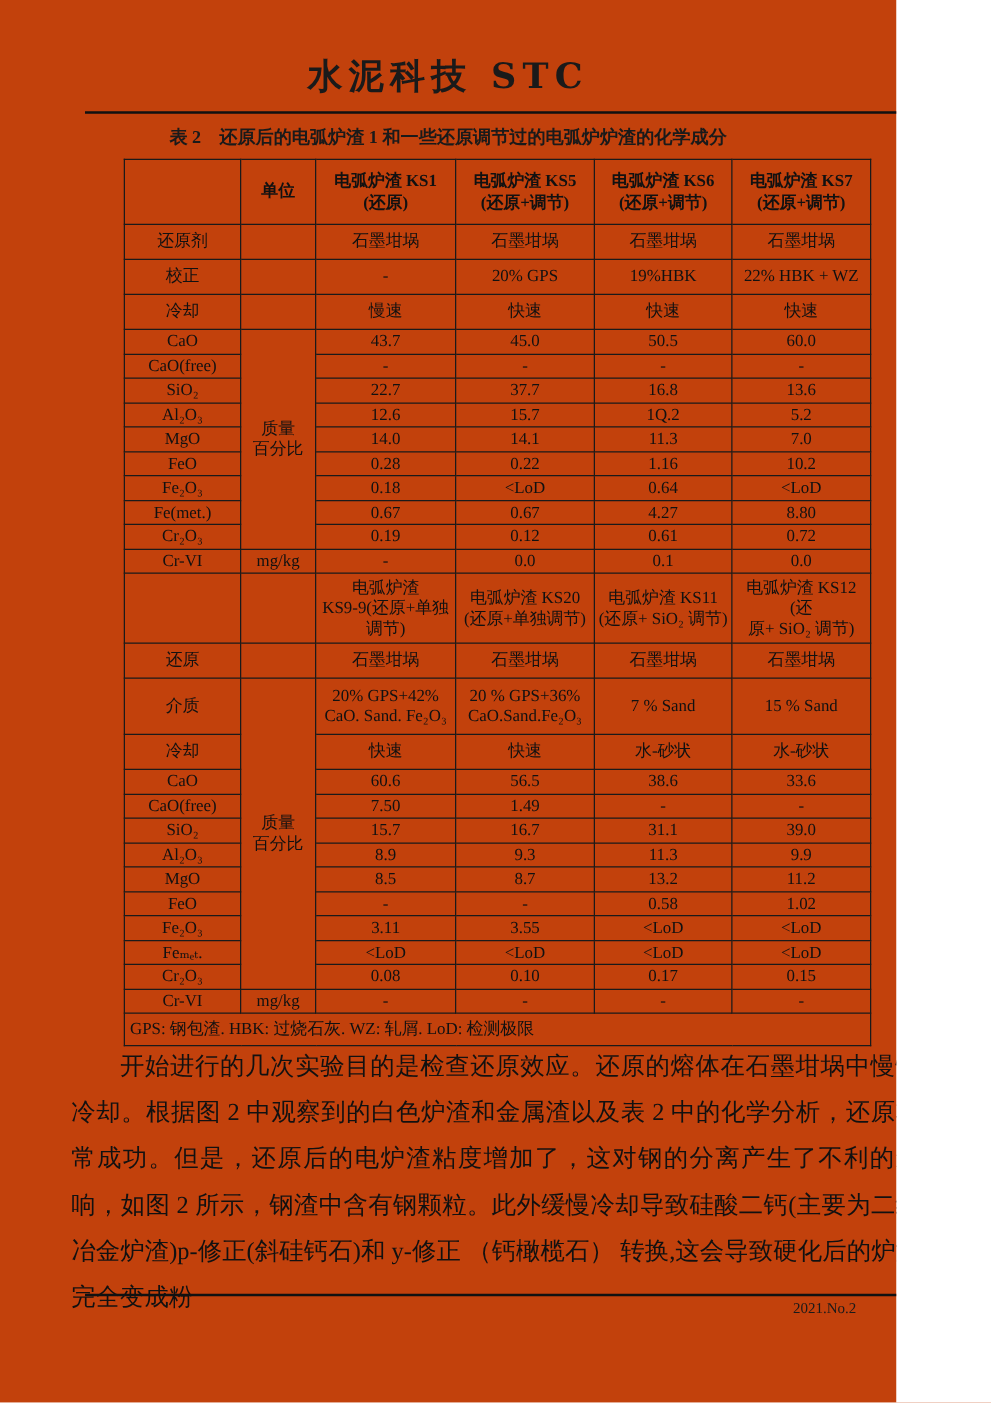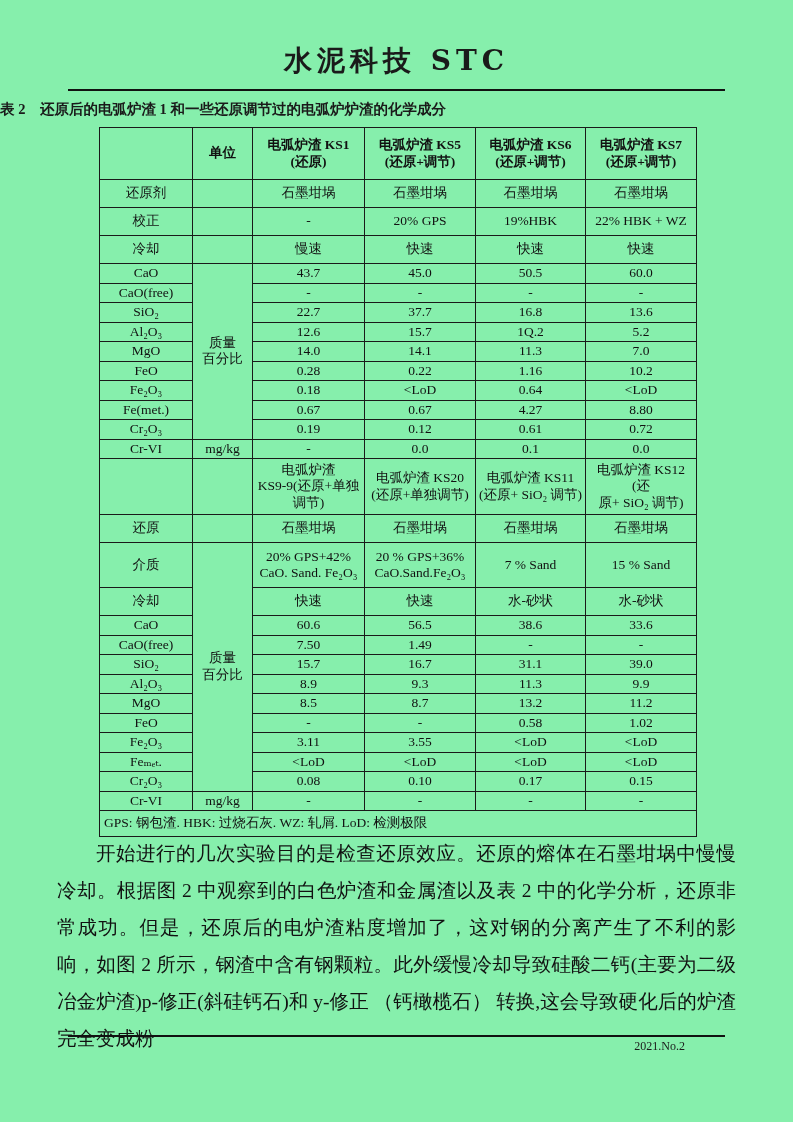--- a/index.html
+++ b/index.html
@@ -1,26 +1,26 @@
 <!DOCTYPE html>
 <html><head>
 <meta charset="utf-8">
 <style>
   html,body{margin:0;padding:0;background:#ffffff;}
-  .page{position:relative;width:793px;height:1122px;background:#86efac;color:#1a1a1a;
-        font-family:"Liberation Serif","DejaVu Serif","DejaVu Sans",serif;overflow:hidden;}
+  .page{position:relative;width:689px;height:1122px;background:#c2410c;color:#1a1a1a;
+        font-family:"Liberation Serif","DejaVu Serif","DejaVu Sans",serif;overflow:hidden;padding-left:28px;}
 
   .journal-title{position:absolute;top:42px;left:0;right:0;text-align:center;
         font-size:28px;font-weight:bold;letter-spacing:5px;
         font-family:"DejaVu Serif","Liberation Serif",serif;}
   .rule{position:absolute;left:68px;width:657px;height:2.4px;background:#111;}
   .top-rule{top:89px;}
   .bottom-rule{top:1035px;}
 
-  .table-caption{position:absolute;top:100px;left:0;right:0;
+  .table-caption{position:absolute;top:100px;left:0;right:0;text-align:center;
         font-size:14.5px;font-weight:bold;}
 
   table.comp{position:absolute;top:127px;left:99px;width:597px;border-collapse:collapse;
         table-layout:fixed;font-size:13.5px;color:#111;}
   table.comp td{border:1.4px solid #1a1a1a;text-align:center;vertical-align:middle;
         padding:1px 2px;white-space:pre-line;line-height:1.22;overflow:hidden;}
   tr.headerb td{font-weight:bold;height:49px;}
   tr.header td{height:53px;}
   tr.cond td{height:25px;}
   tr.data td{height:16.5px;}

